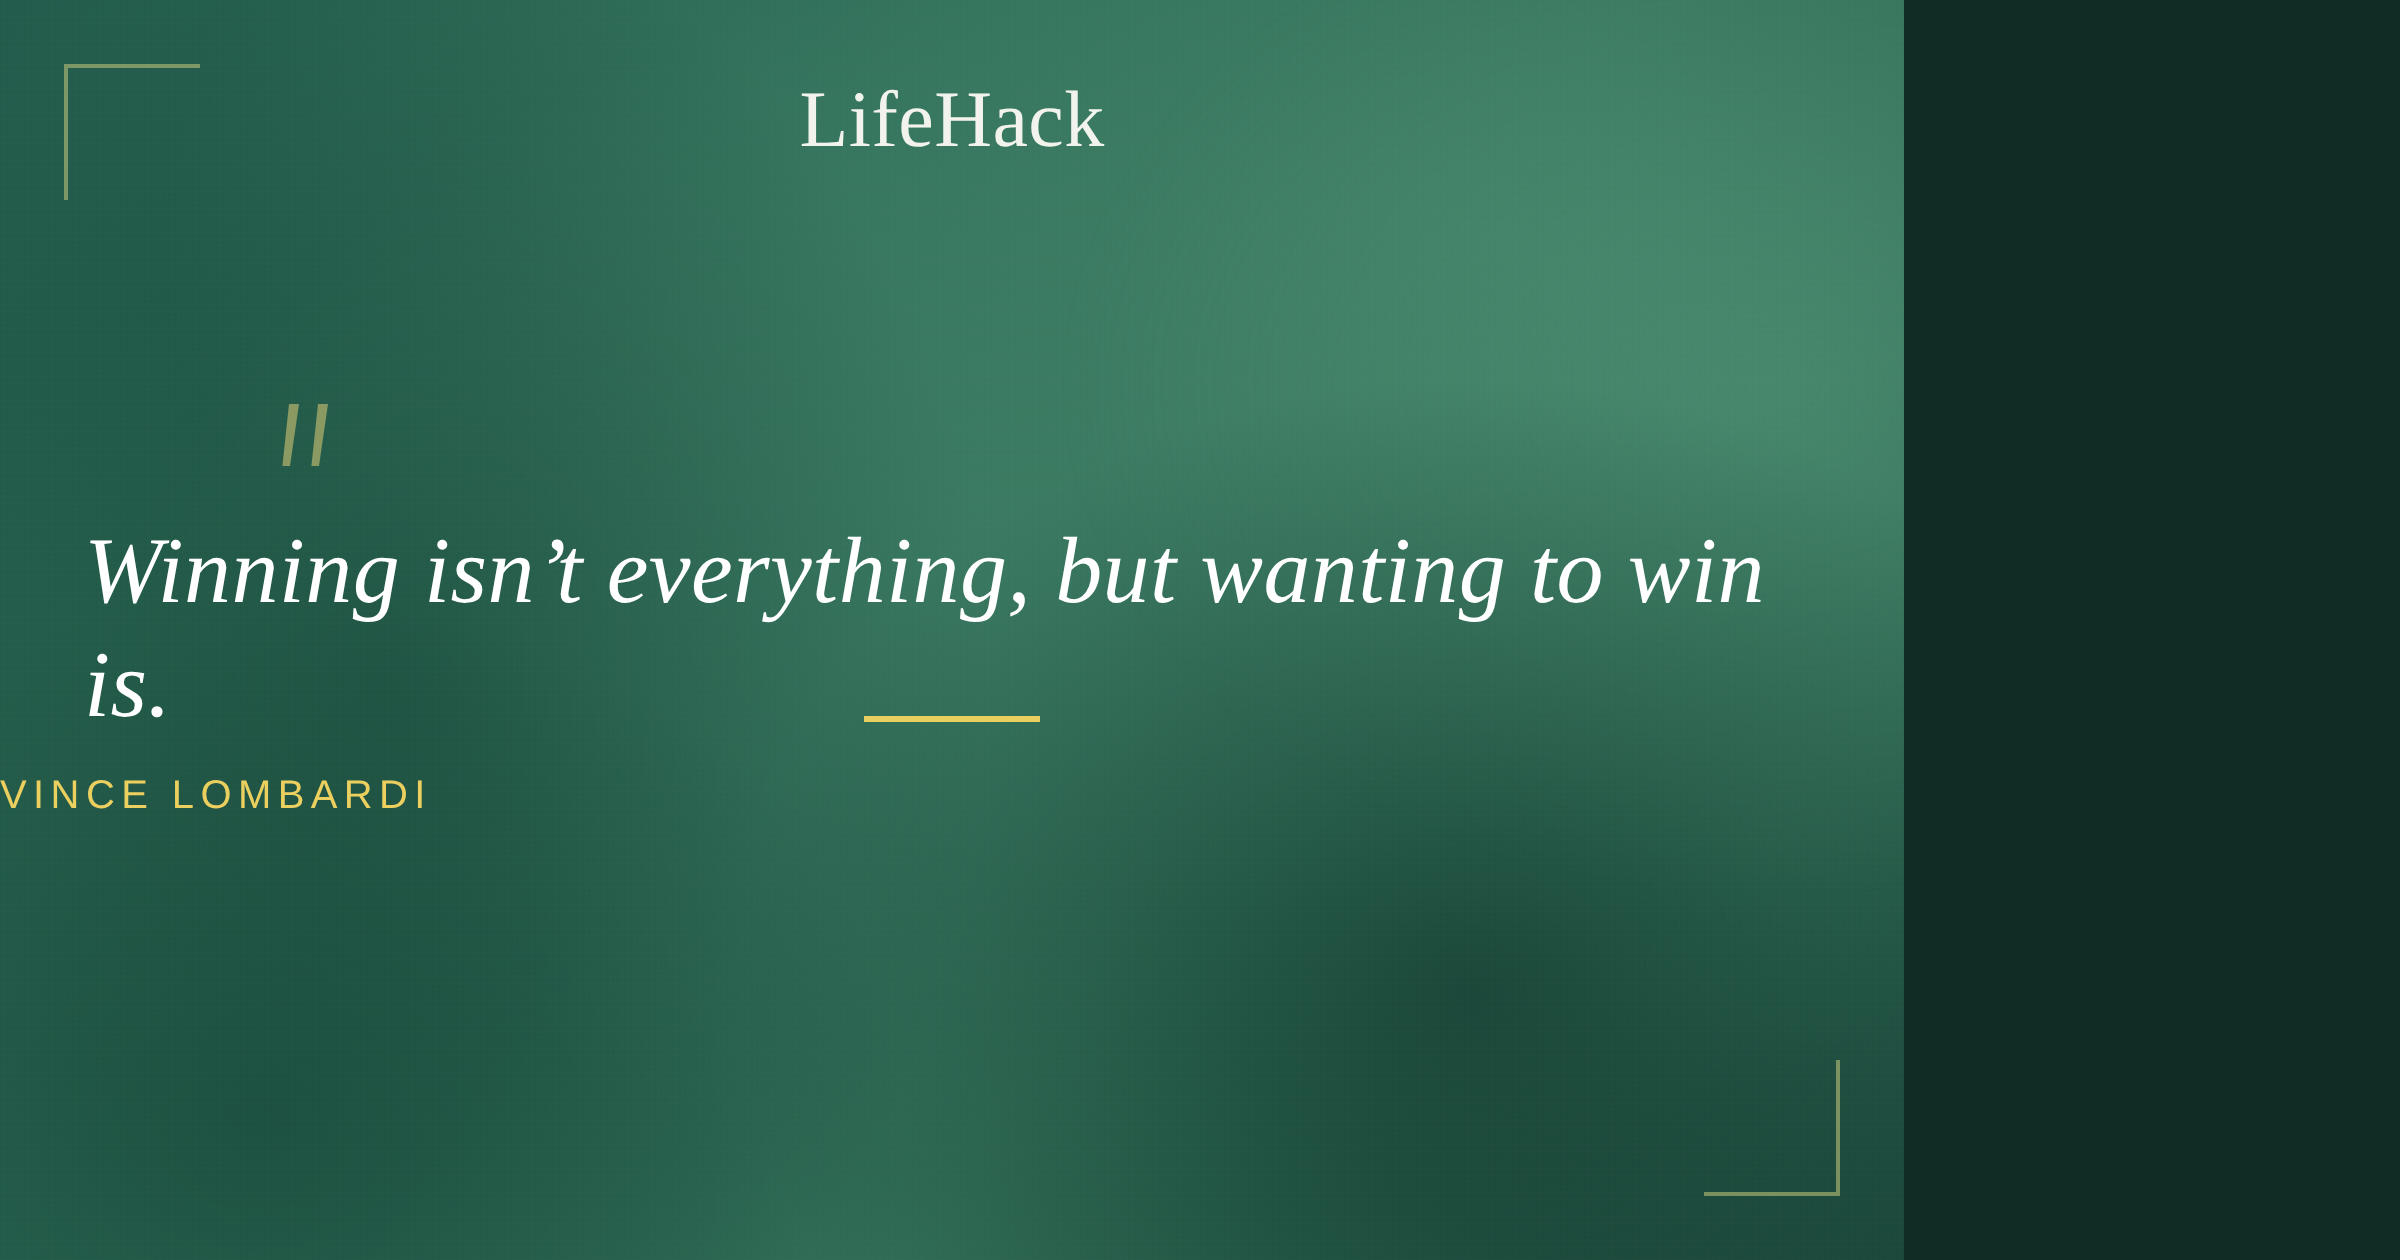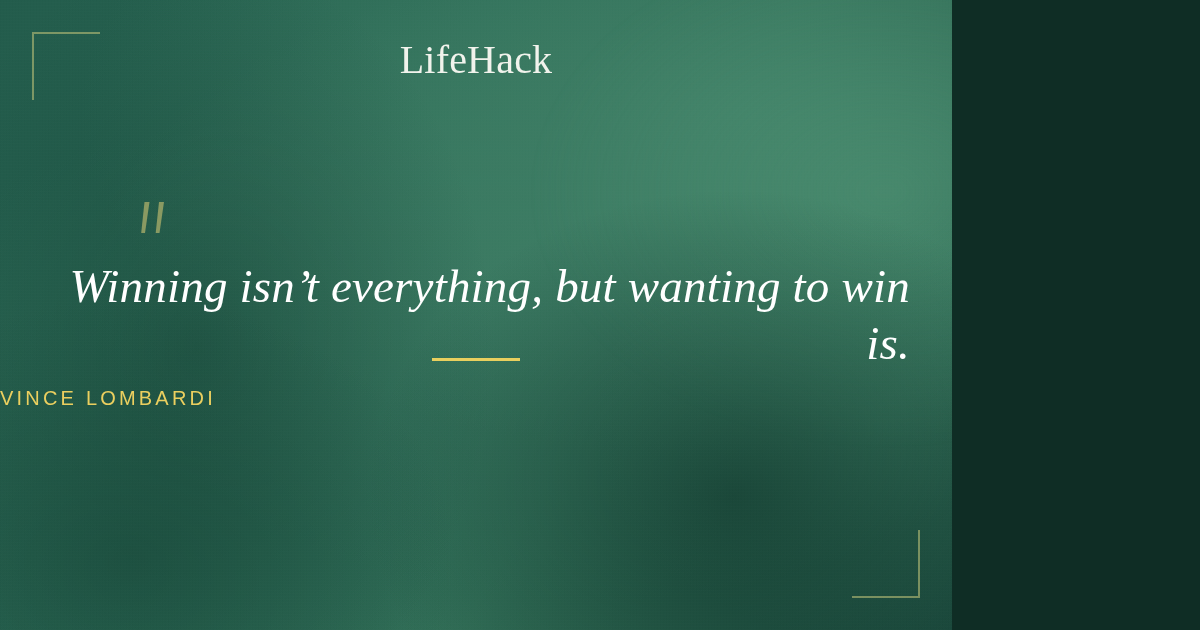--- a/index.html
+++ b/index.html
@@ -108,21 +108,21 @@
     top: 200px;
     width: 42px;
     height: 42px;
   }
 
   
   .quote-wrap {
     position: absolute;
     top: 258px;
     left: 0; right: 0;
-    text-align: right;
+    text-align: left;
     padding: 0 42px;
   }
   .quote-text {
     font-family: "Liberation Serif", "DejaVu Serif", serif;
     font-style: italic;
     font-weight: 400;
     font-size: 47px;
     line-height: 1.22;
     color: #ffffff;
     letter-spacing: 0.2px;

